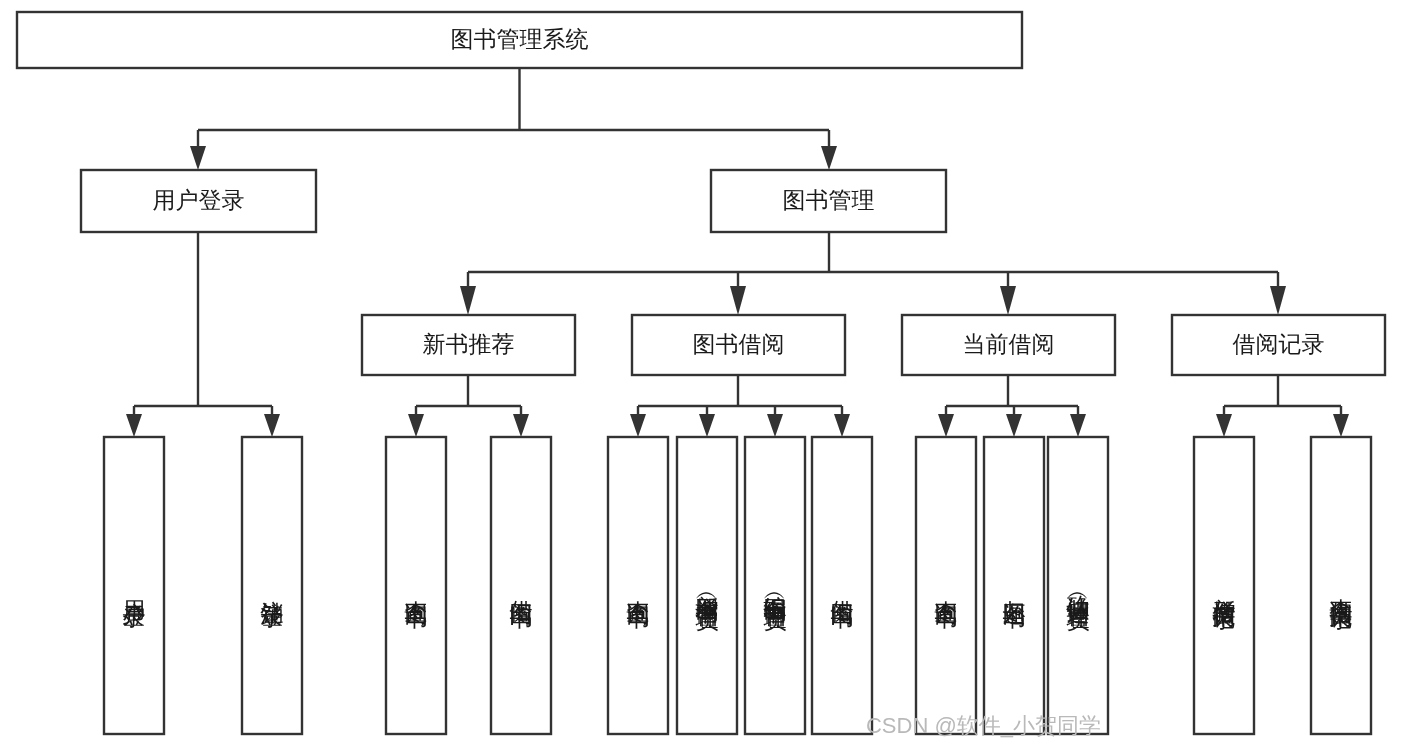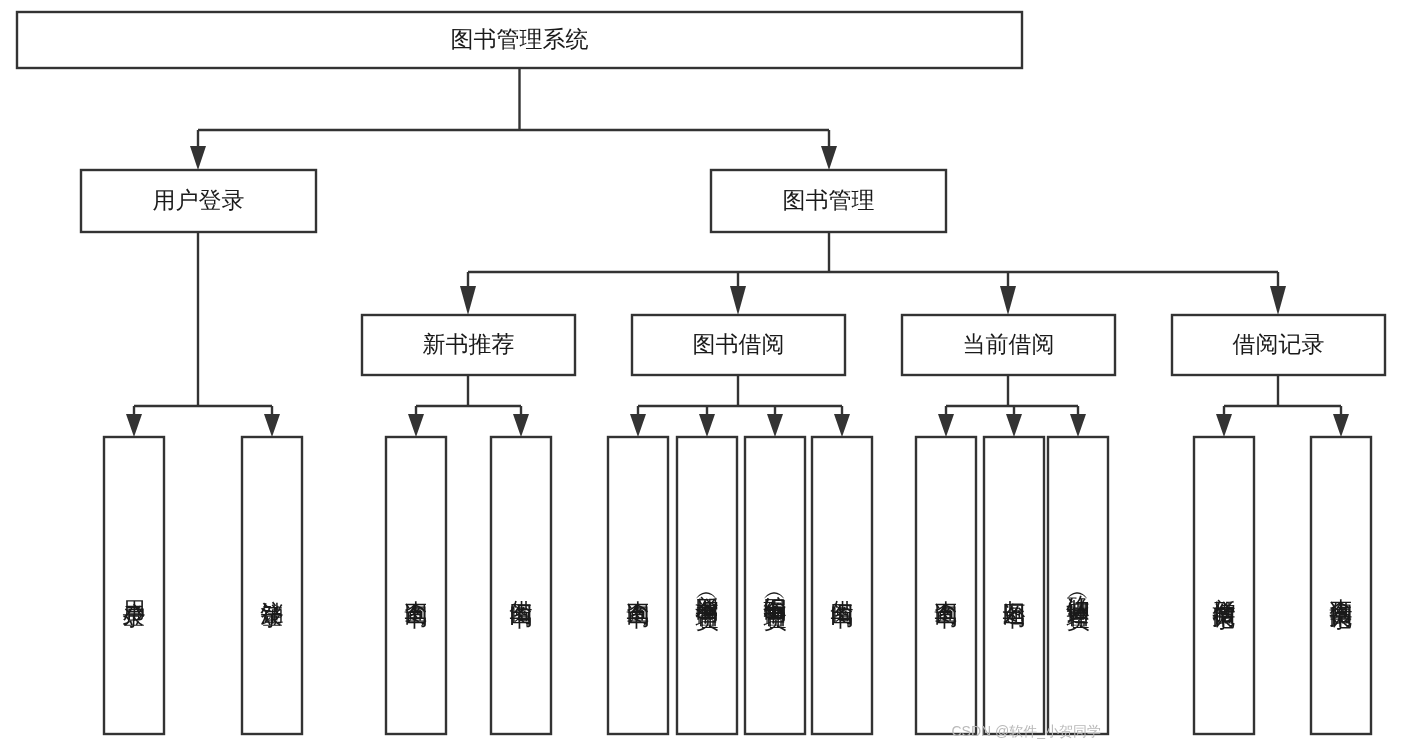--- a/index.html
+++ b/index.html
@@ -61,21 +61,21 @@
     align-items: center;
     justify-content: center;
     pointer-events: none;
     user-select: none;
   }
   .watermark {
     position: absolute;
     right: 12px;
     bottom: 6px;
     font-family: "Liberation Sans", "DejaVu Sans", sans-serif;
-    font-size: 14px;
+    font-size: 22px;
     color: #b9b9b9;
     white-space: nowrap;
   }
 </style>
 </head>
 <body>
 
 <div id="diagram-root">
 
   <svg class="diagram-svg" viewBox="0 0 1405 747">

